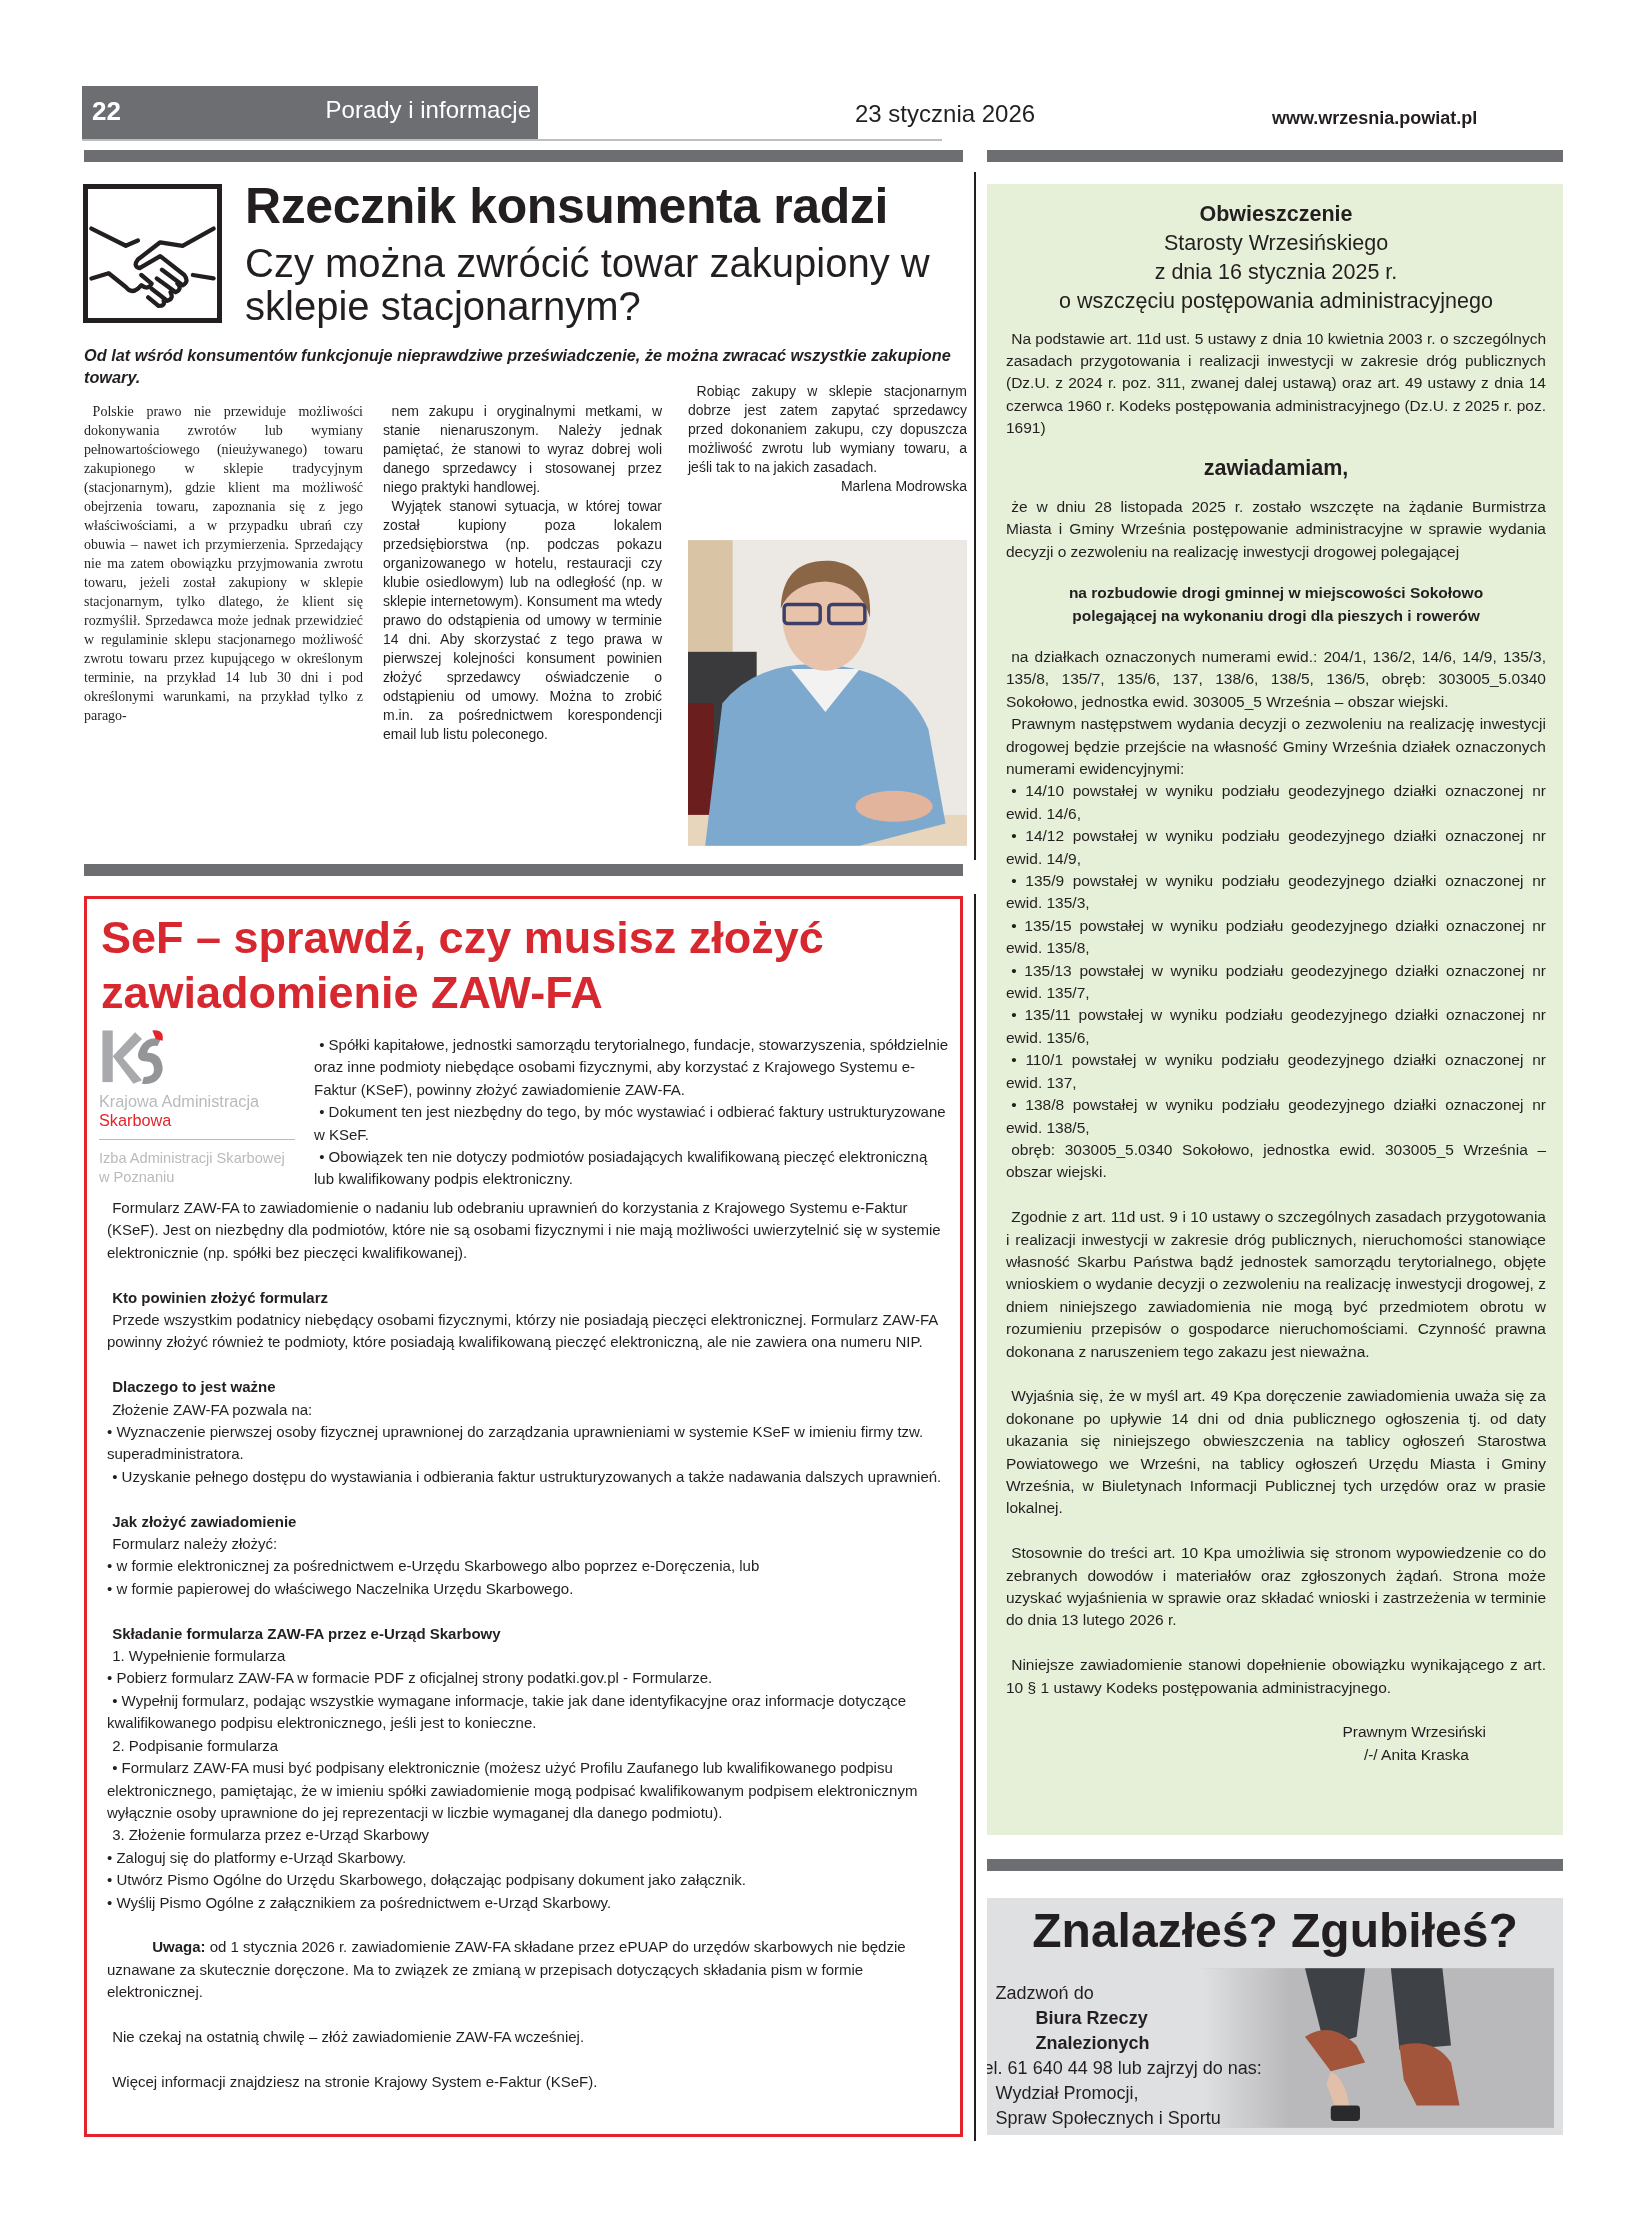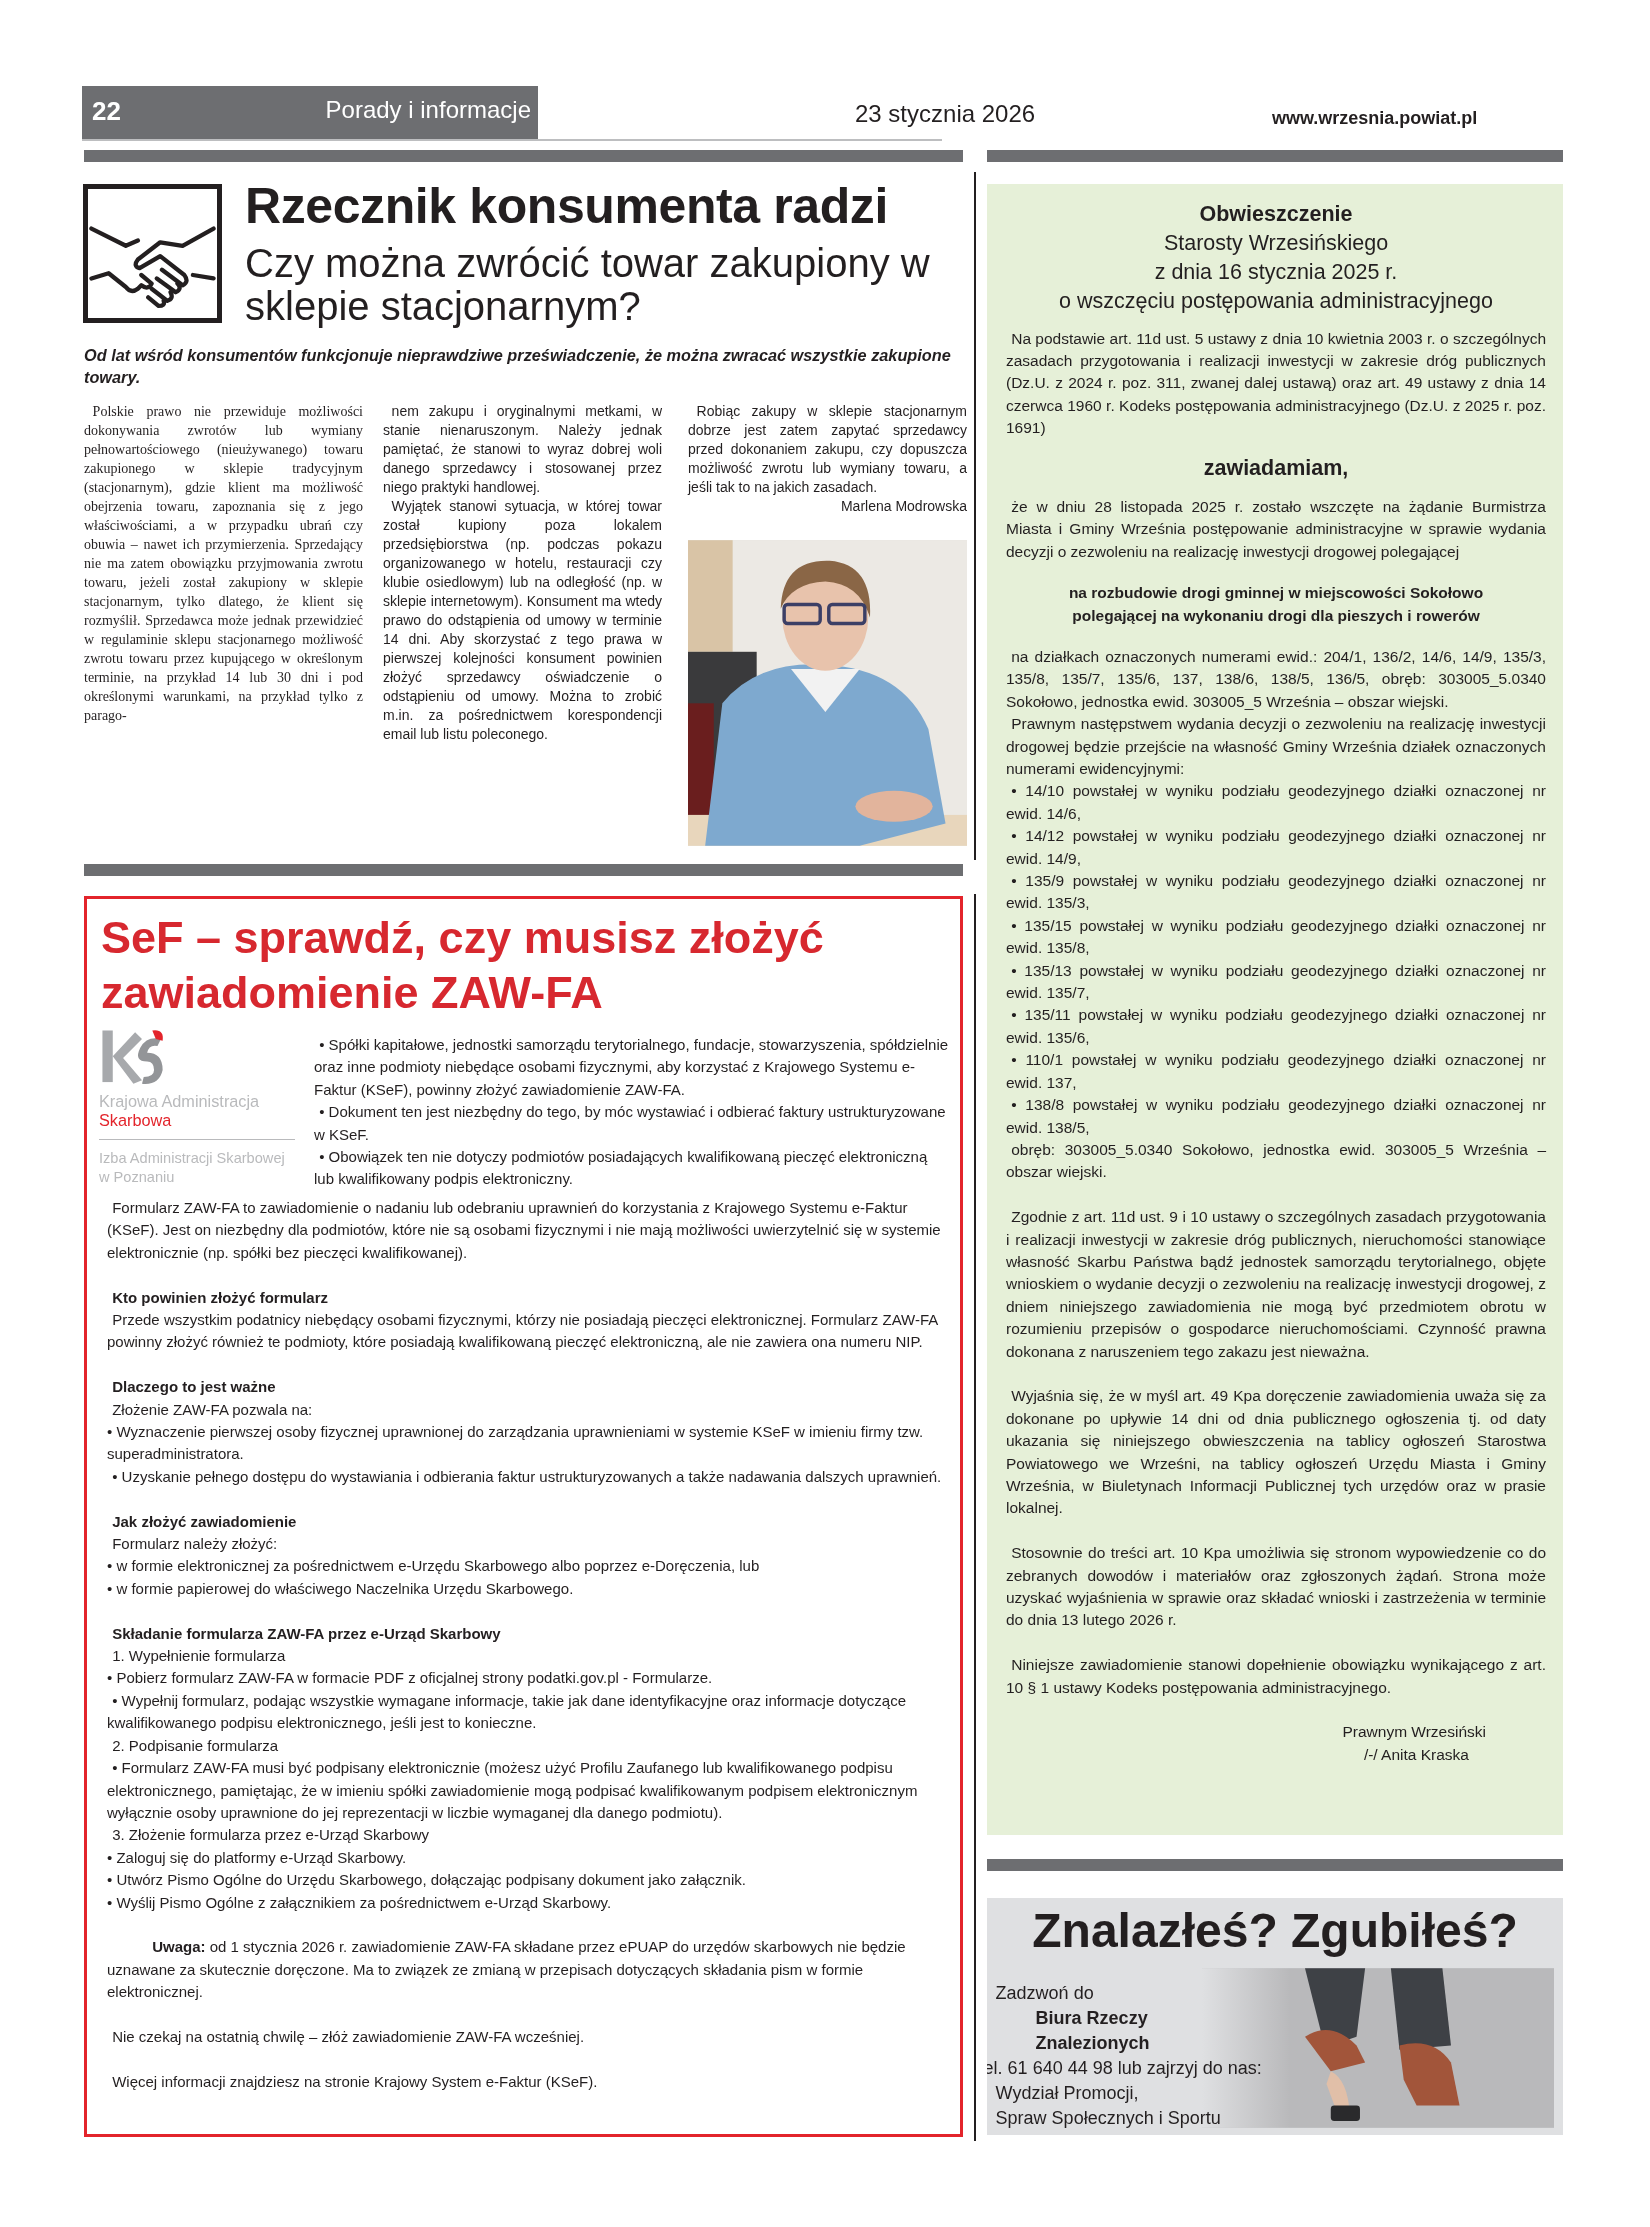--- a/index.html
+++ b/index.html
@@ -19,21 +19,21 @@
 
   
   .hs-icon { left:83px; top:184px; width:65px; height:139px; border:5.2px solid #231f20; box-sizing:border-box; width:139px; }
   .a1-title { left:245px; top:177px; font-size:50px; font-weight:bold; letter-spacing:-0.4px; }
   .a1-sub { left:245px; top:242px; font-size:40px; line-height:43px; width:731px; }
   .a1-lead { left:84px; top:344px; width:885px; font-size:16.3px; font-weight:bold; font-style:italic; line-height:22.4px; }
   .col { font-size:14px; line-height:19px; text-align:justify; }
   .col p { margin:0; text-indent:8.6px; }
   .a1-c1 { left:84px; top:402px; width:279px;font-family:Liberation Serif, serif; }
   .a1-c2 { left:383px; top:402px; width:279px; }
-  .a1-c3 { left:688px; top:402px; width:279px; }
+  .a1-c3 { left:688px; top:382px; width:279px; }
   .author { text-align:right; }
   .photo { left:688px; top:540px; width:279px; height:306px; overflow:hidden; background:#e9e6e1; }
 
   
   .a2-box { left:84px; top:896px; width:879px; height:1241px; border:3.4px solid #e3242b; box-sizing:border-box; }
   .a2-title { left:101px; top:910px; font-size:45px; font-weight:bold; color:#d7282f; line-height:55px; width:774px; }
   .logo { left:99px; top:1027px; width:198px; height:155px; }
   .logo-t1 { font-size:16.3px; color:#b9babc; }
   .logo-t2 { font-size:16.3px; color:#e3242b; margin-bottom:8.6px; }
   .logo-hr { width:196px; height:1.7px; background:#b9babc; margin:5.2px 0 8.6px 0; }

